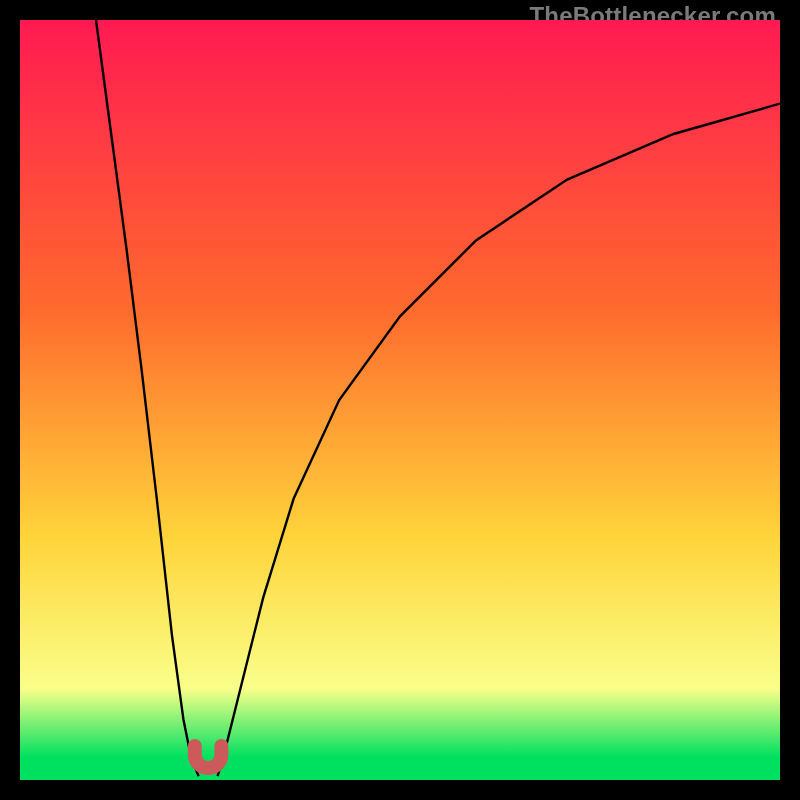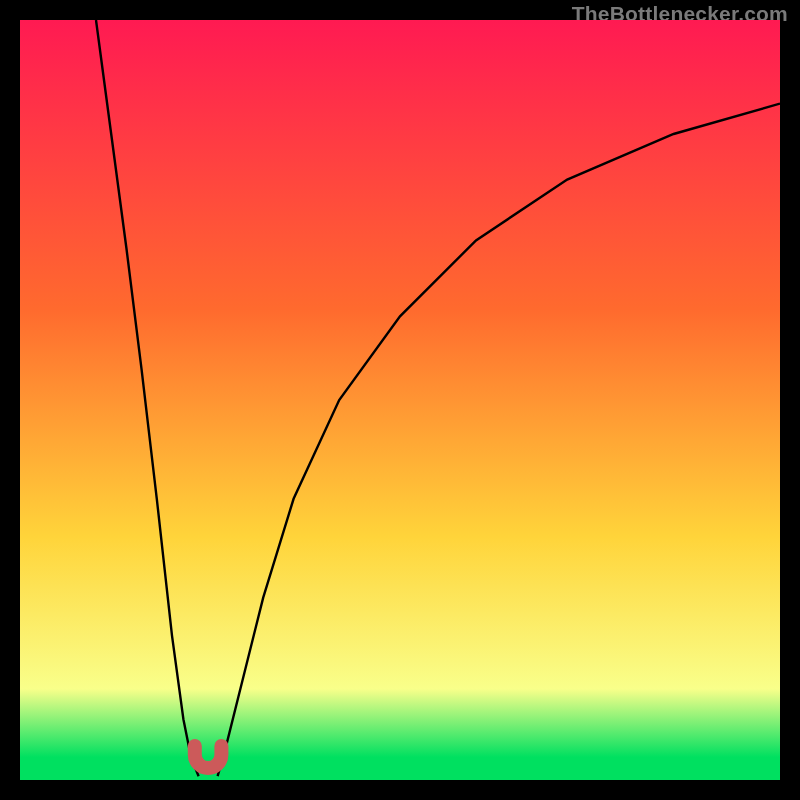--- a/index.html
+++ b/index.html
@@ -21,23 +21,23 @@
     
     left: 20px;
     top: 20px;
     width: 760px;
     height: 760px;
     overflow: hidden;
   }
   .watermark {
     position: absolute;
     top: 2px;
-    right: 12px;
+    right: 24px;
     color: #7a7a7a;
-    font-size: 21px;
+    font-size: 24px;
     font-weight: 600;
     letter-spacing: 0.2px;
     user-select: none;
   }
   svg { display: block; }
 </style>
 </head>
 <body>
 
 <div class="frame">

